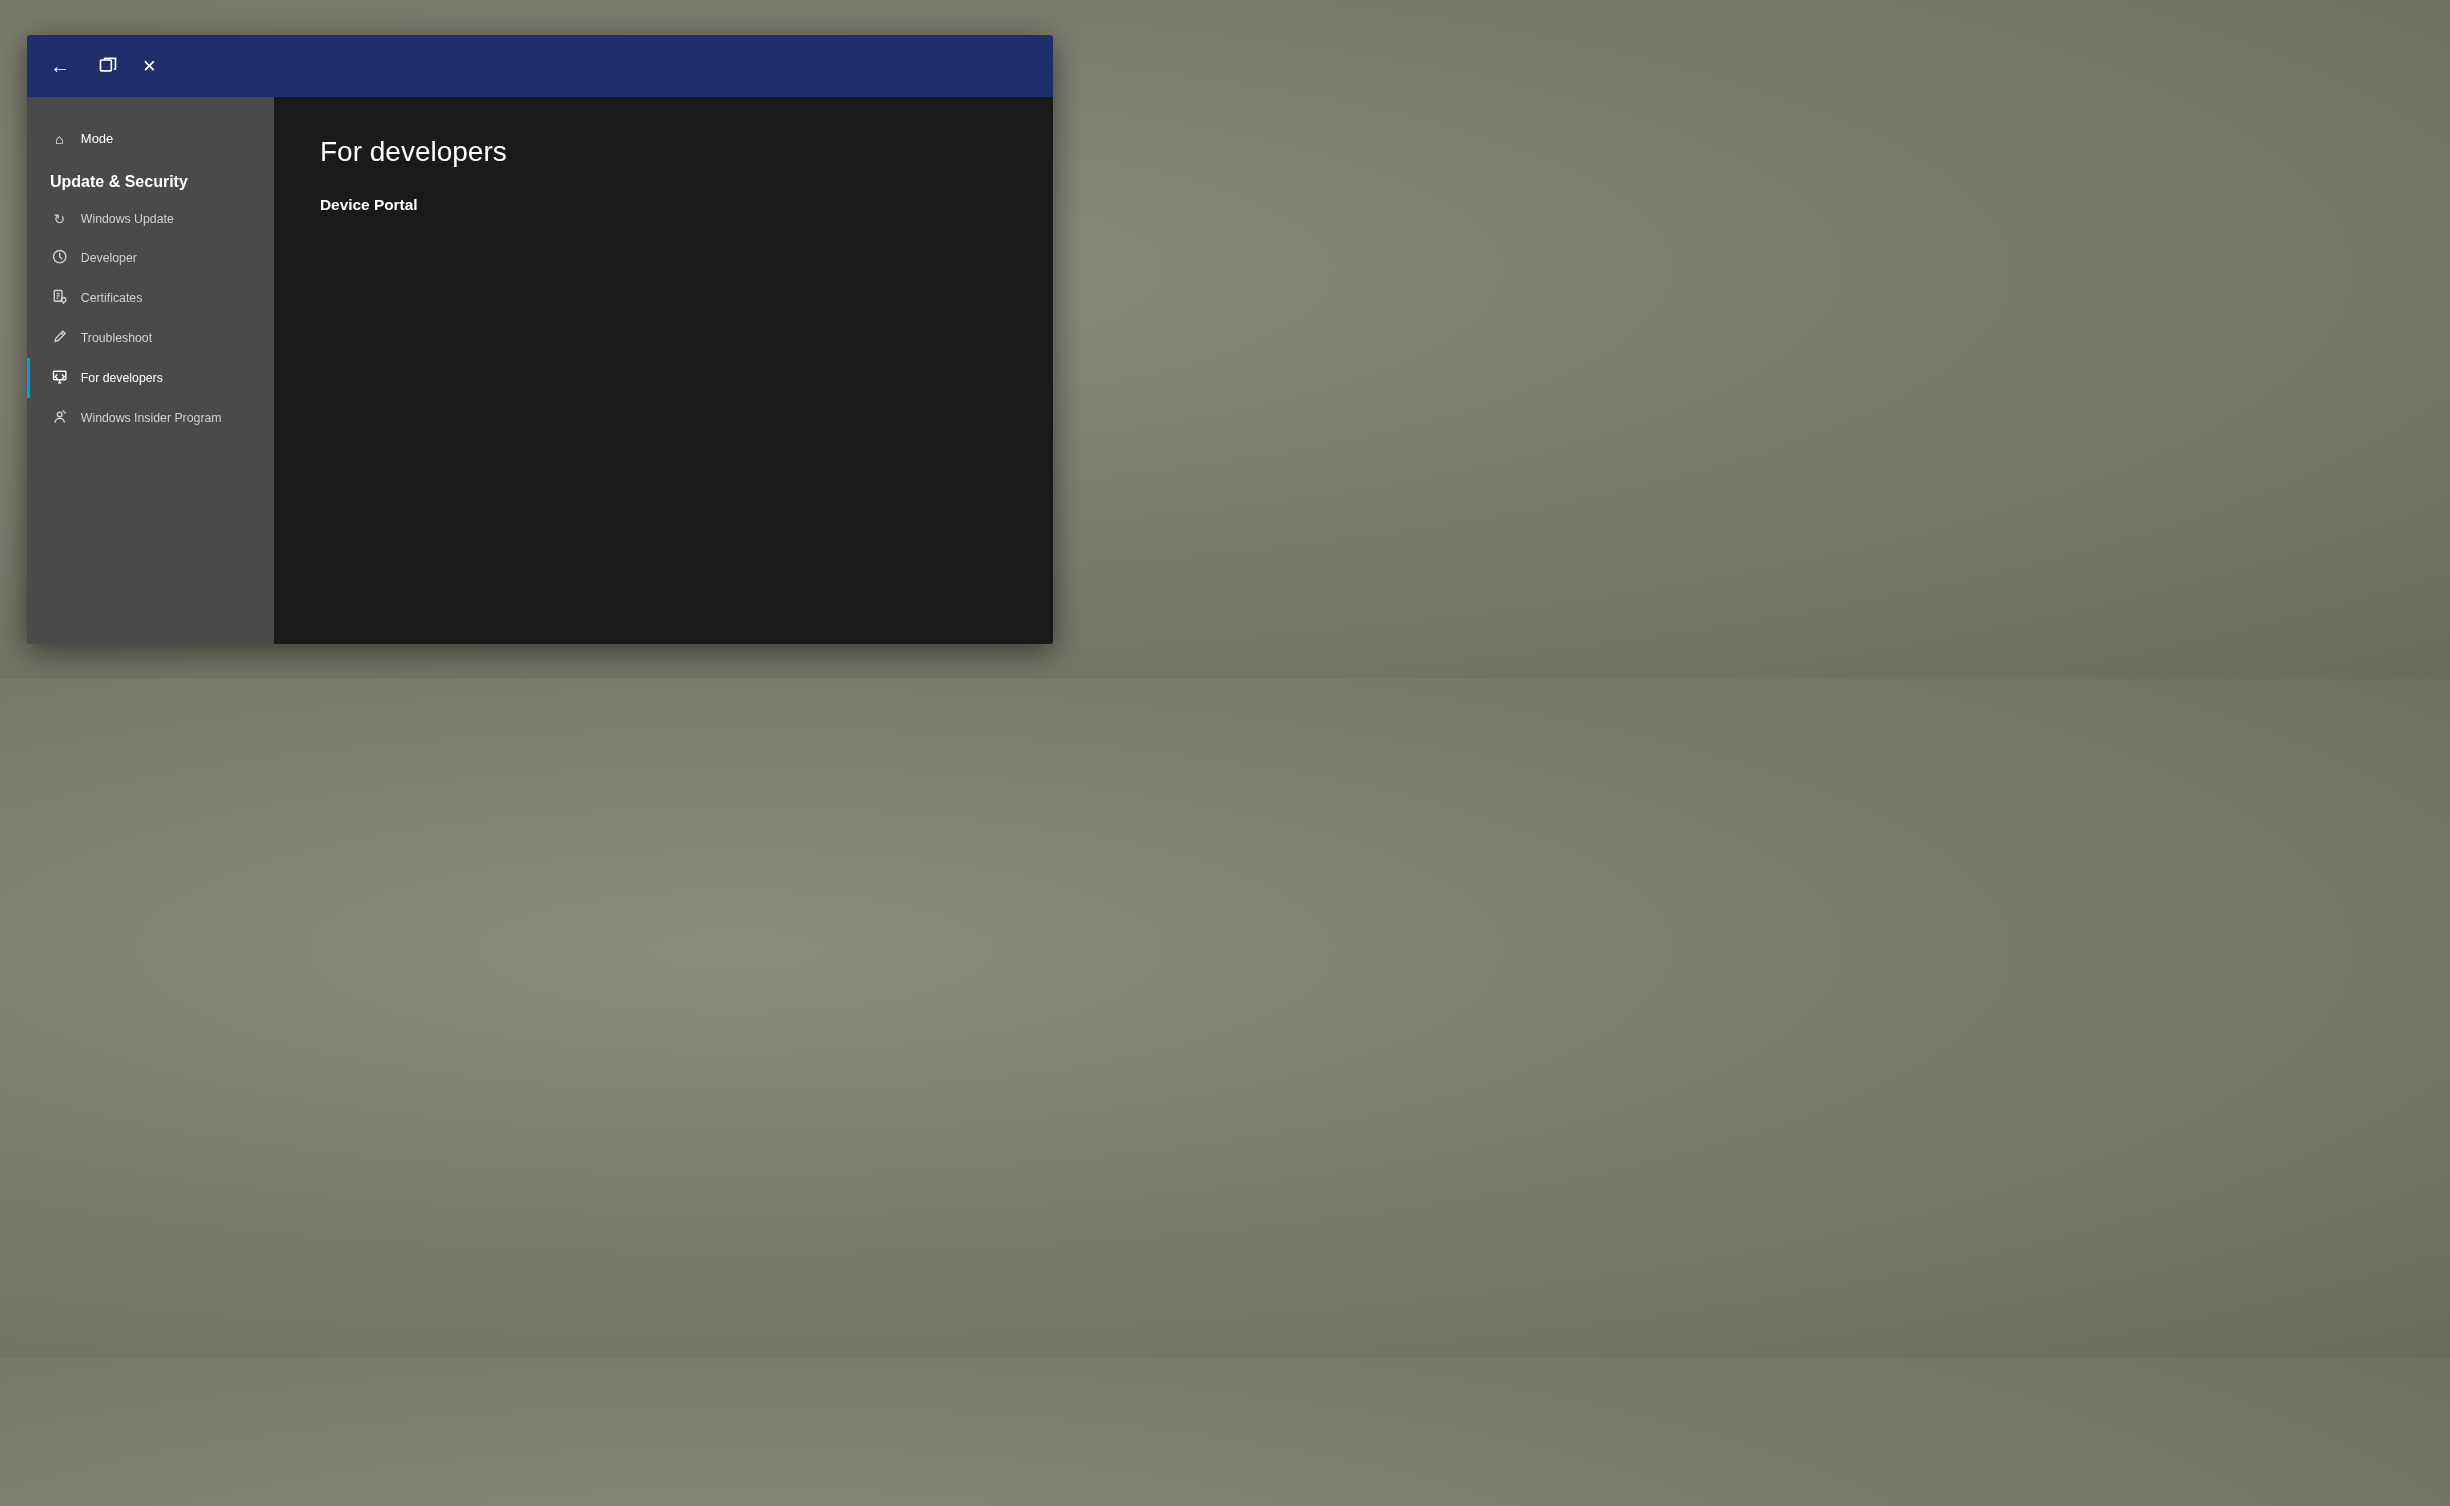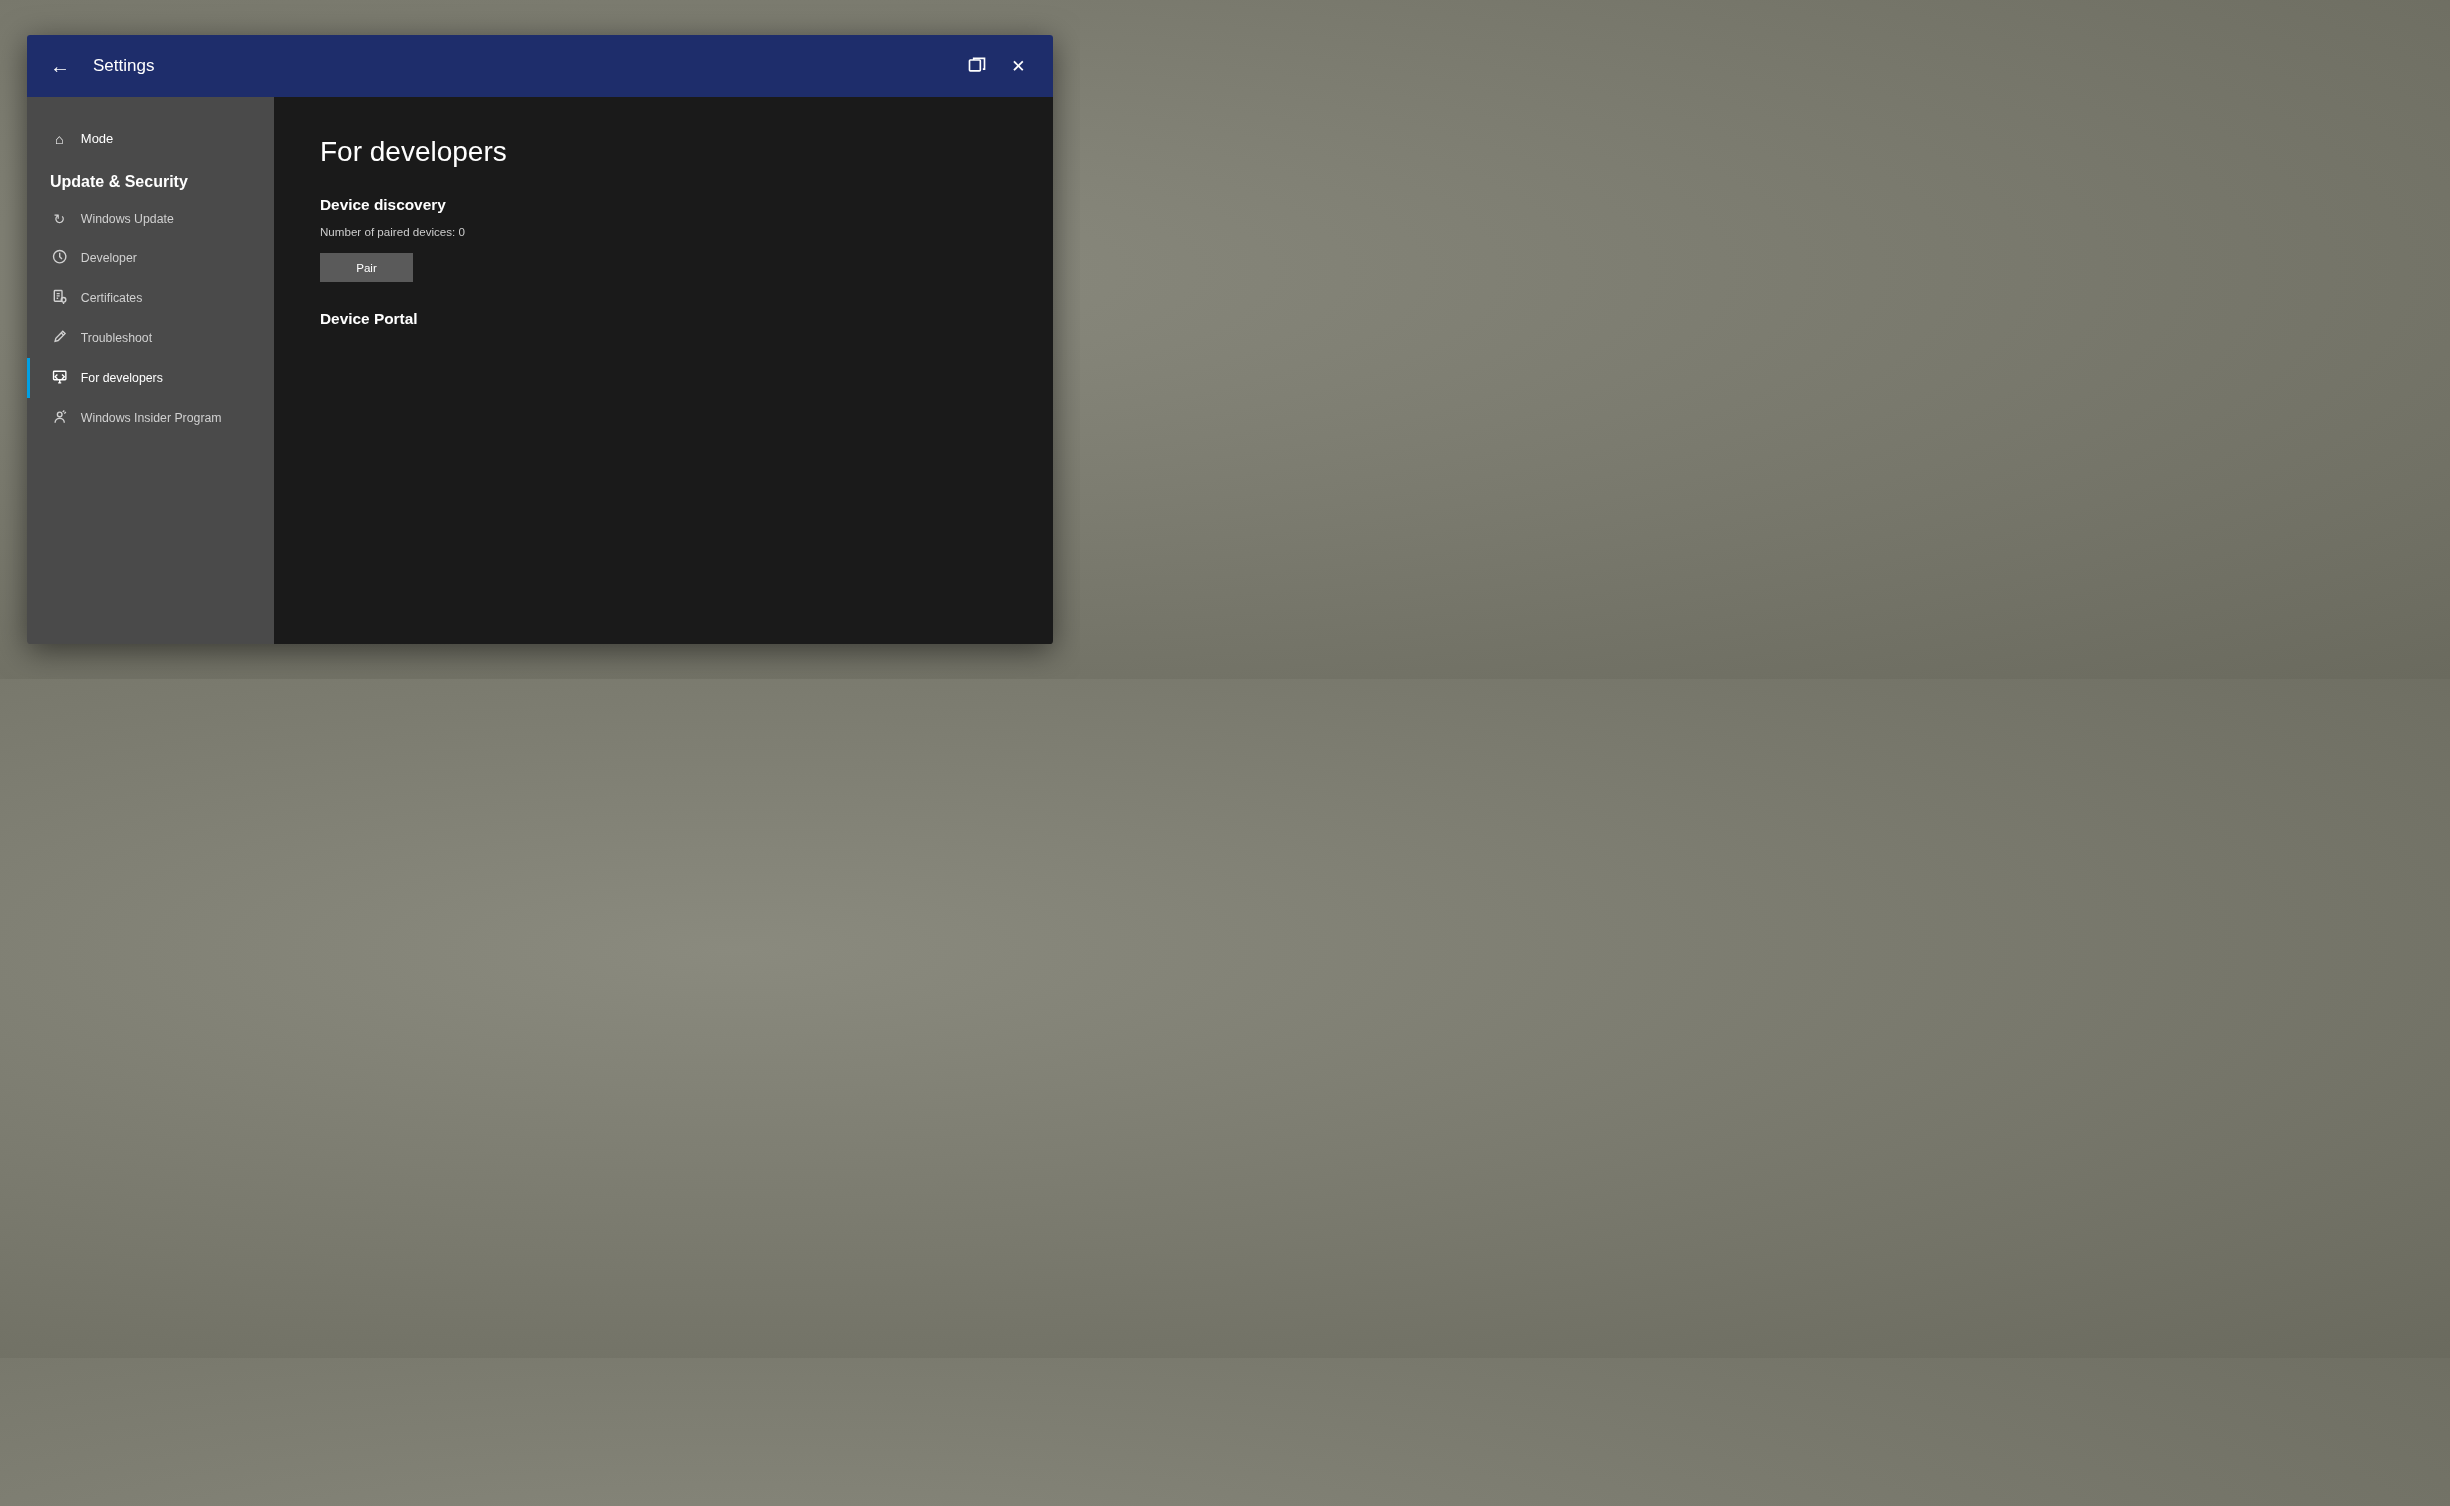--- a/index.html
+++ b/index.html
@@ -247,21 +247,20 @@
       height: 20px;
     }
   </style>
 </head>
 <body>
 
 <div class="window">
 
   <div class="title-bar">
     <button class="title-bar-back">←</button>
-    <span class="title-bar-title">Settings</span>
     <div class="title-bar-actions">
 
       <button class="title-bar-btn" title="Restore">
         <svg class="restore-icon-svg" viewBox="0 0 24 24" fill="none" stroke="white" stroke-width="2">
           <rect x="3" y="6" width="13" height="13" rx="1"></rect>
           <path d="M8 6V4h13v13h-2"></path>
         </svg>
       </button>
       <button class="title-bar-btn">✕</button>
     </div>
@@ -334,25 +333,20 @@
           </svg>
         </span>
         <span>Windows Insider Program</span>
       </div>
     </div>
 
     <div class="content">
       <h1 class="content-title">For developers</h1>
 
 
-      <div>
-        <h2 class="sub-section-heading">Device discovery</h2>
-        <p class="paired-devices-text">Number of paired devices: 0</p>
-        <button class="pair-button">Pair</button>
-      </div>
 
       <div>
         <h2 class="device-portal-heading">Device Portal</h2>
       </div>
     </div>
 
   </div>
 </div>
 
 

